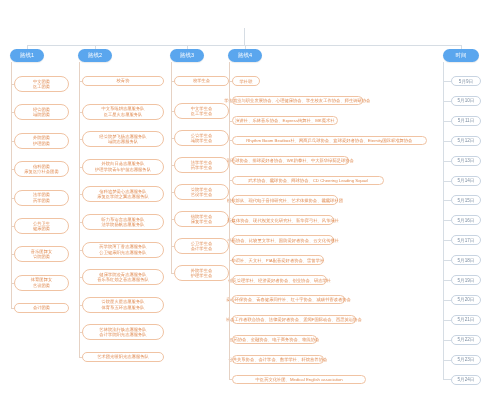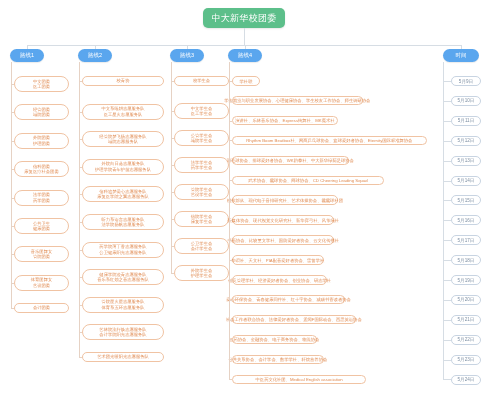--- a/index.html
+++ b/index.html
@@ -36,21 +36,20 @@
         justify-content:center;}
   .leaf .ln{display:block;}
   .leaf.one-line{white-space:nowrap;}
   .leaf.wide{white-space:nowrap;justify-content:flex-start;
              text-align:left;align-items:center;}
 </style>
 </head>
 <body>
 
 <div id="canvas">
-    <div class="node root" style="left: 203px; top: 8px; width: 82px;">中大新华校团委</div>
     <div class="vline" style="left: 244px; top: 28px; height: 17px;"></div>
     <div class="hline" style="left: 27px; top: 45px; width: 434px;"></div>
     <div class="vline" style="left: 27px; top: 45px; height: 4px;"></div>
     <div class="node lvl1" style="left: 10px; top: 49px; width: 34px;">路线1</div>
     <div class="vline" style="left: 95px; top: 45px; height: 4px;"></div>
     <div class="node lvl1" style="left: 78px; top: 49px; width: 34px;">路线2</div>
     <div class="vline" style="left: 187px; top: 45px; height: 4px;"></div>
     <div class="node lvl1" style="left: 170px; top: 49px; width: 34px;">路线3</div>
     <div class="vline" style="left: 245px; top: 45px; height: 4px;"></div>
     <div class="node lvl1" style="left: 228px; top: 49px; width: 34px;">路线4</div>

